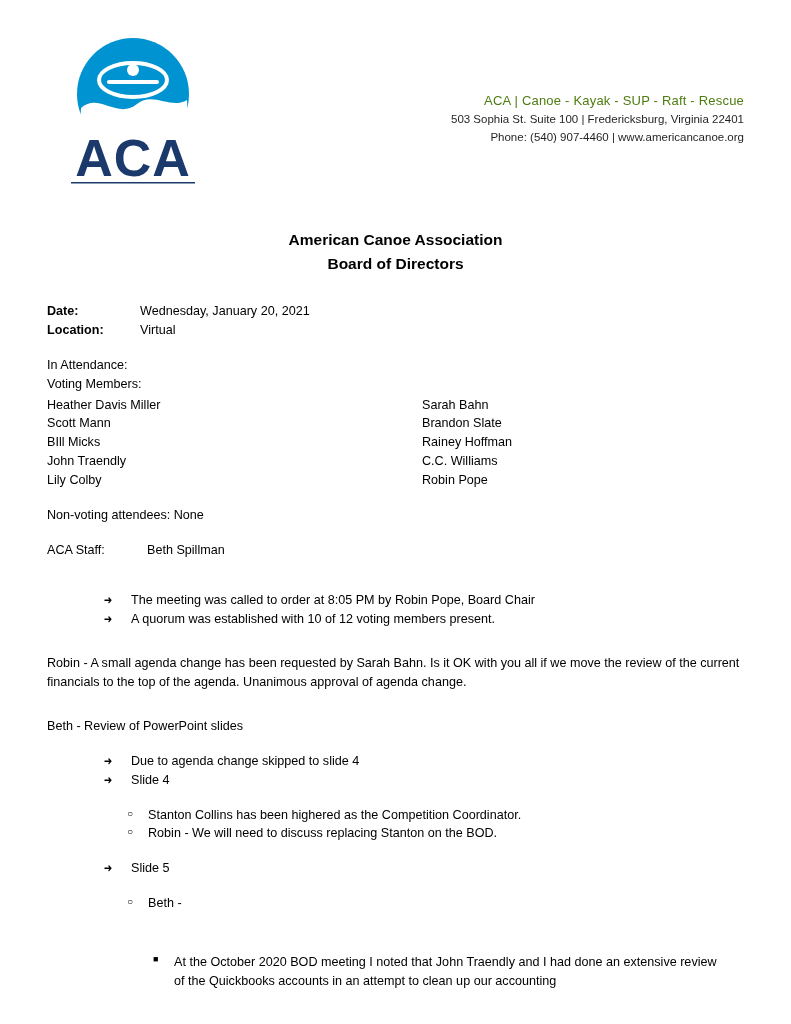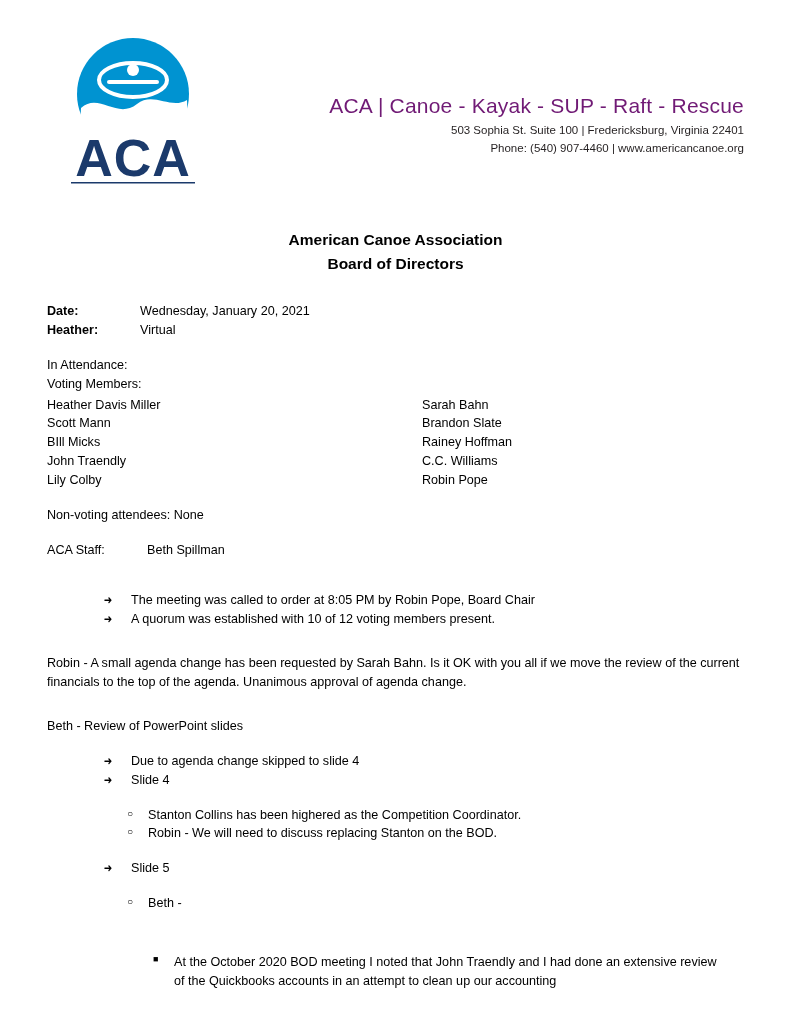--- a/index.html
+++ b/index.html
@@ -38,23 +38,23 @@
   .logo-svg { display: block; }
 
   .org-contact {
     position: absolute;
     right: 47px;
     top: 92px;
     text-align: right;
     line-height: 1.32;
   }
   .org-contact .line1 {
-    font-size: 21px;
+    font-size: 13px;
     letter-spacing: 0.2px;
-    color: #701a75;
+    color: #4d7c0f;
     white-space: nowrap;
   }
   .org-contact .line2,
   .org-contact .line3 {
     font-size: 11.5px;
     color: #231f20;
     white-space: nowrap;
     margin-top: 3px;
   }
 
@@ -189,21 +189,21 @@
   </div>
 
   <div class="body-area">
 
     <div class="meta">
       <div class="meta-row">
         <div class="meta-label">Date:</div>
         <div class="meta-value">Wednesday, January 20, 2021</div>
       </div>
       <div class="meta-row">
-        <div class="meta-label">Heather:</div>
+        <div class="meta-label">Location:</div>
         <div class="meta-value">Virtual</div>
       </div>
     </div>
 
     <div class="gap-12"></div>
 
     <div class="plain">In Attendance:</div>
     <div class="plain">Voting Members:</div>
 
     <div class="attendee-cols">

